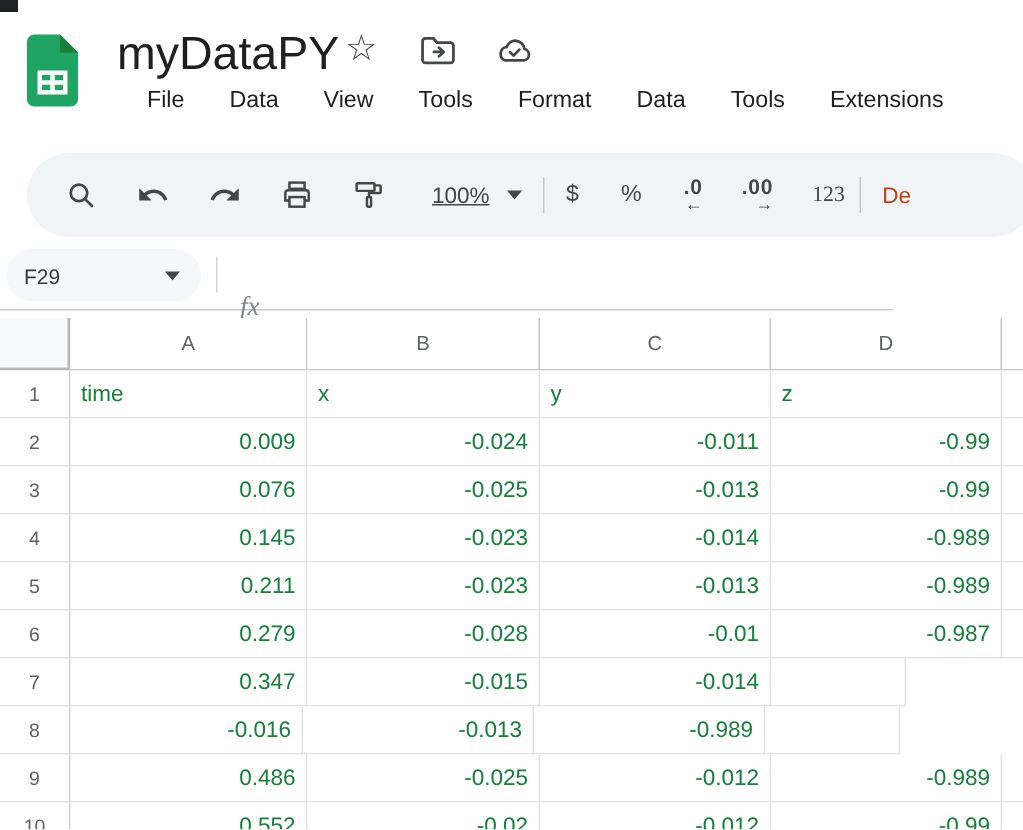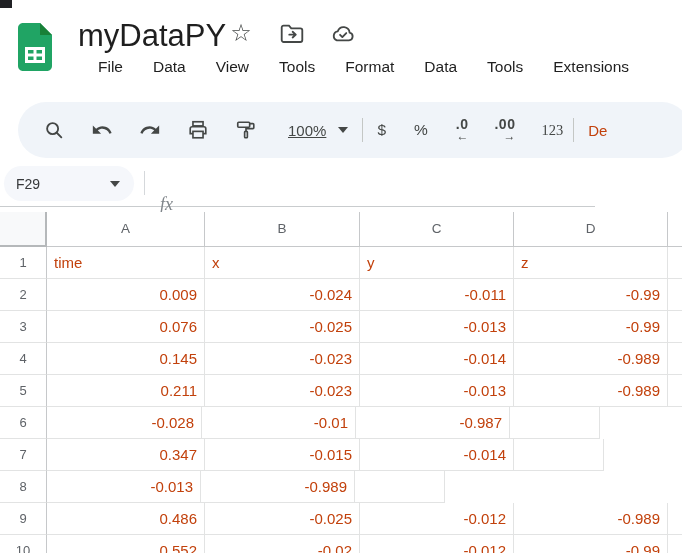--- a/index.html
+++ b/index.html
@@ -45,21 +45,21 @@
   
   .grid{position:absolute;left:0;top:212px;}
   .ghead{display:flex;height:35px;}
   .corner{width:47px;background:#f8f9fa;border-right:2px solid #b5b8ba;border-bottom:2px solid #b5b8ba;box-sizing:border-box;}
   .ch{background:#fff;border-right:1px solid #c6c8ca;border-bottom:1px solid #c6c8ca;box-sizing:border-box;
       text-align:center;line-height:34px;font-size:13.5px;color:#5f6368;cursor:pointer;}
   .grow{display:flex;height:32px;}
   .rn{width:47px;background:#fff;border-right:1px solid #c6c8ca;border-bottom:1px solid #e2e3e3;box-sizing:border-box;
       text-align:center;line-height:31px;font-size:13px;color:#5f6368;cursor:pointer;}
   .cell{background:#fff;border-right:1px solid #e2e3e3;border-bottom:1px solid #e2e3e3;box-sizing:border-box;
-        font-size:15px;color:#c2410c;line-height:31px;text-align:right;padding-right:7px;cursor:cell;white-space:nowrap;overflow:hidden;}
+        font-size:15px;color:#15803d;line-height:31px;text-align:right;padding-right:7px;cursor:cell;white-space:nowrap;overflow:hidden;}
   .cell.txt{text-align:left;padding-left:7px;padding-right:0;}
   .wa{width:158px;} .wb{width:155px;} .wc{width:154px;} .wd{width:154px;} .we{width:90px;}
   svg{display:block;}
 </style>
 </head>
 <body>
 
 <div id="page">
 
   <div class="corner-chip"></div>
@@ -217,34 +217,36 @@
     <div class="grow">
       <div class="rn">5</div>
       <div class="cell wa">0.211</div>
       <div class="cell wb">-0.023</div>
       <div class="cell wc">-0.013</div>
       <div class="cell wd">-0.989</div>
       <div class="cell we"></div>
     </div>
     <div class="grow">
       <div class="rn">6</div>
+      <div class="cell wa">0.279</div>
       <div class="cell wb">-0.028</div>
       <div class="cell wc">-0.01</div>
       <div class="cell wd">-0.987</div>
       <div class="cell we"></div>
     </div>
     <div class="grow">
       <div class="rn">7</div>
       <div class="cell wa">0.347</div>
       <div class="cell wb">-0.015</div>
       <div class="cell wc">-0.014</div>
       <div class="cell we"></div>
     </div>
     <div class="grow">
       <div class="rn">8</div>
+      <div class="cell wb">-0.016</div>
       <div class="cell wc">-0.013</div>
       <div class="cell wd">-0.989</div>
       <div class="cell we"></div>
     </div>
     <div class="grow">
       <div class="rn">9</div>
       <div class="cell wa">0.486</div>
       <div class="cell wb">-0.025</div>
       <div class="cell wc">-0.012</div>
       <div class="cell wd">-0.989</div>

